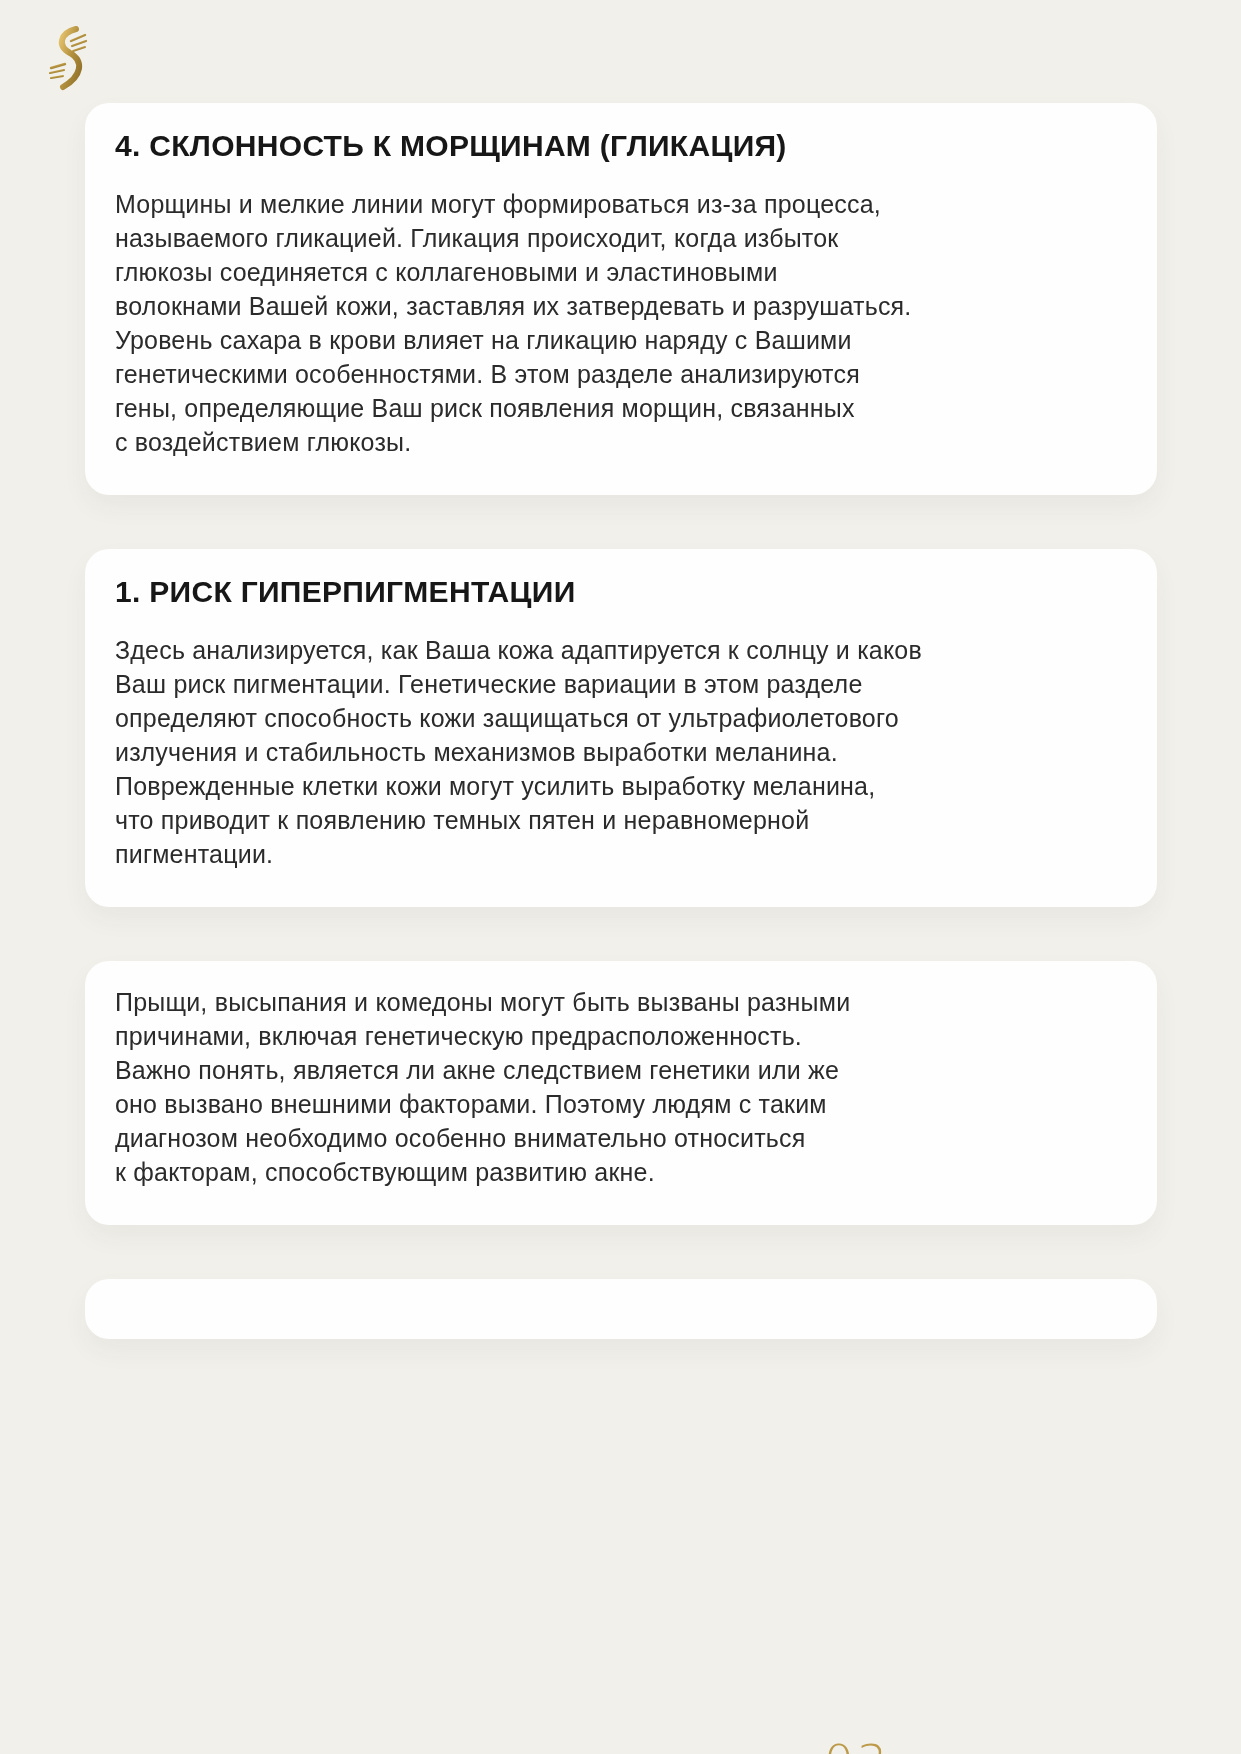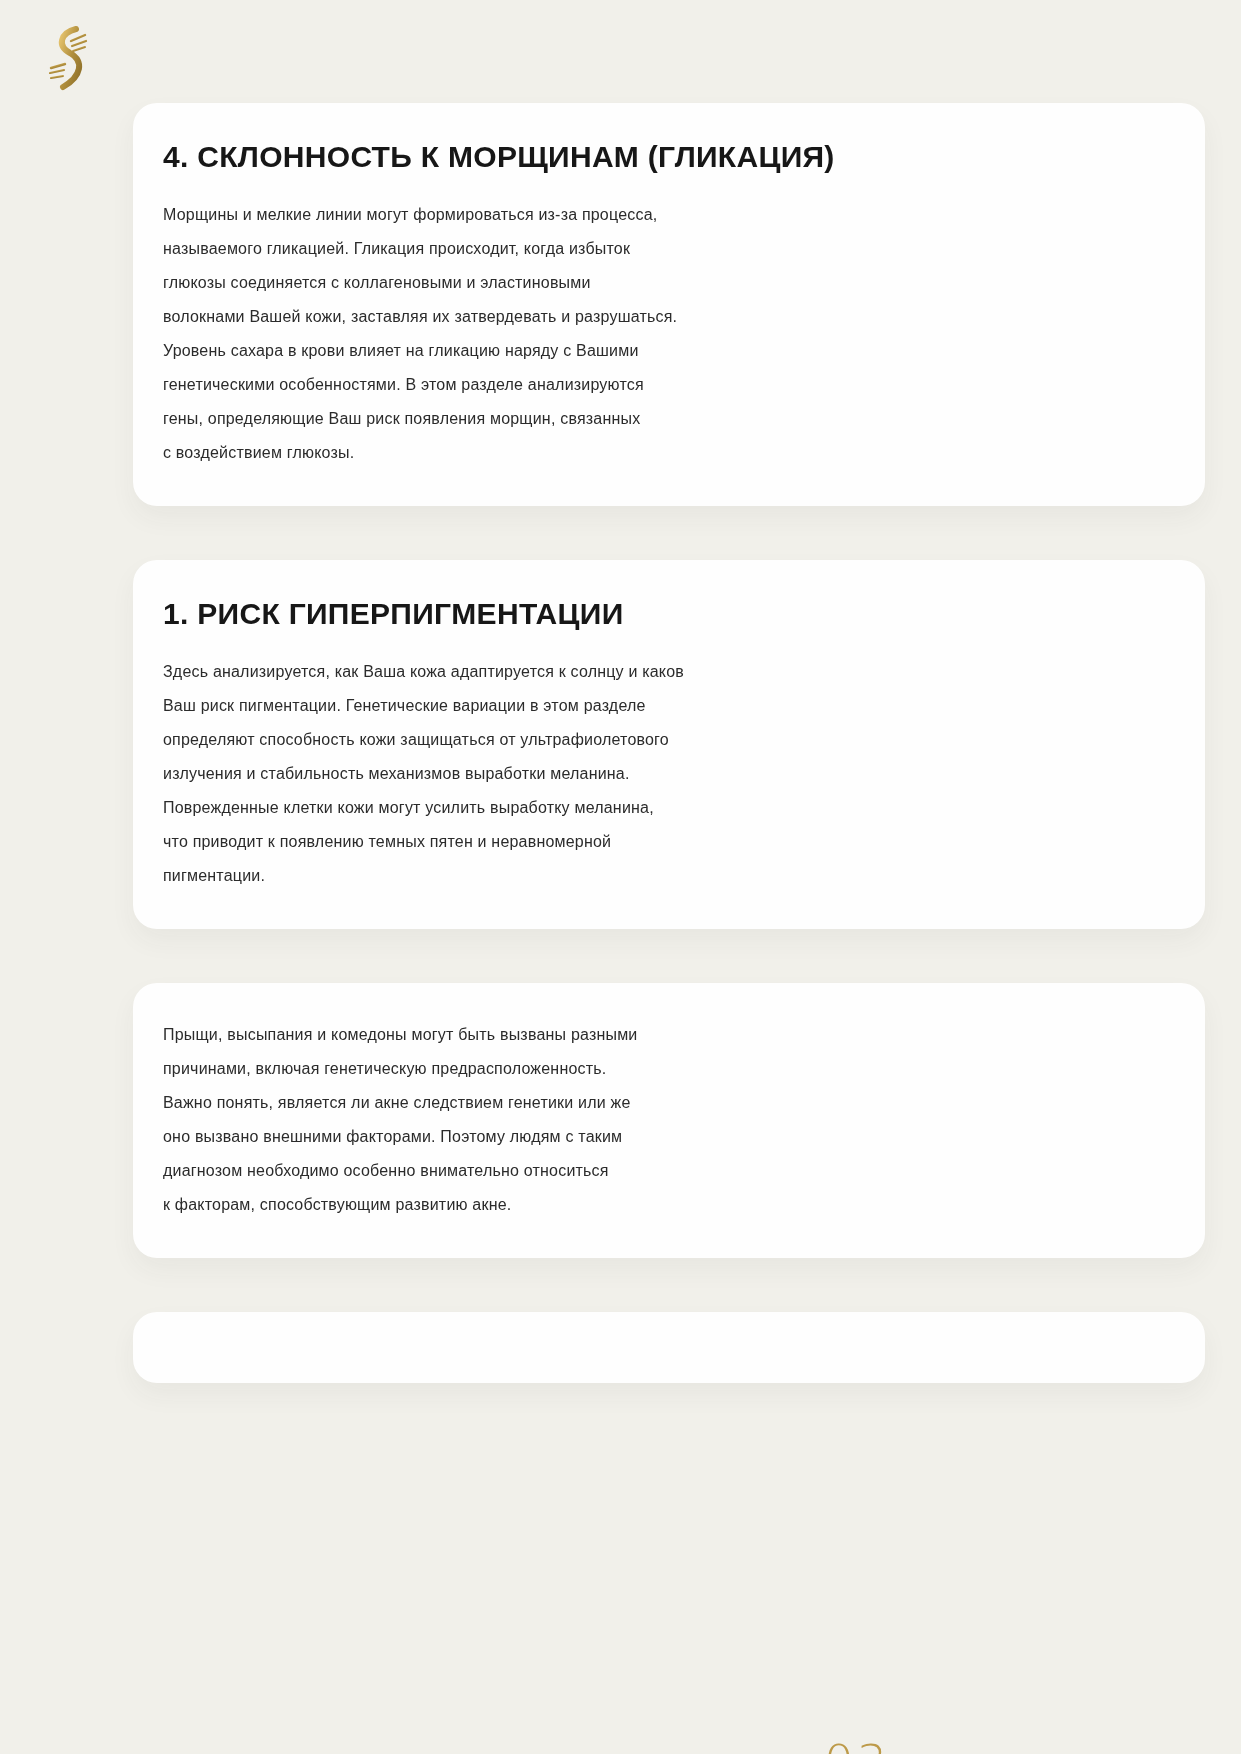--- a/index.html
+++ b/index.html
@@ -23,38 +23,37 @@
   }
   .content {
     position: absolute;
     left: 85px;
     top: 103px;
     width: 1072px;
   }
   .card {
     background: #fefefe;
     border-radius: 24px;
-    padding: 35px 30px 36px 30px;
+    padding: 24px 30px 36px 30px;
     box-shadow: 0 12px 26px rgba(60, 60, 50, 0.05);
     box-sizing: border-box;
     width: 1072px;
-    margin-left: 48px;
   }
   .card + .card { margin-top: 54px; }
   .card h2 {
     margin: 0 0 22px 0;
     font-size: 30px;
     line-height: 38px;
     font-weight: bold;
     color: #171717;
     letter-spacing: 0.3px;
   }
   .card p {
     margin: 0;
-    font-size: 16px;
+    font-size: 25px;
     line-height: 34px;
     color: #2b2b2b;
     white-space: pre-line;
     letter-spacing: 0.2px;
   }
   .footer {
     position: absolute;
     left: 0;
     top: 1736px;
     width: 1027px;

